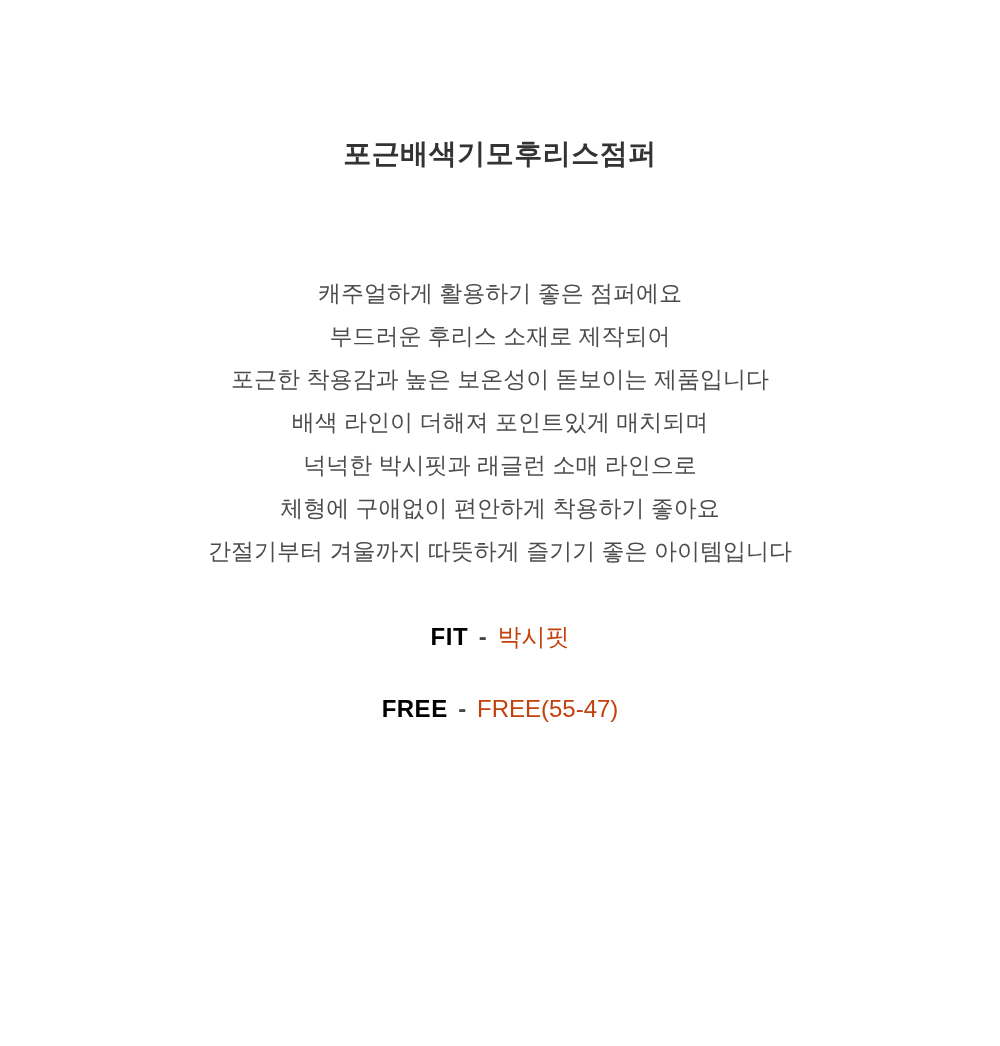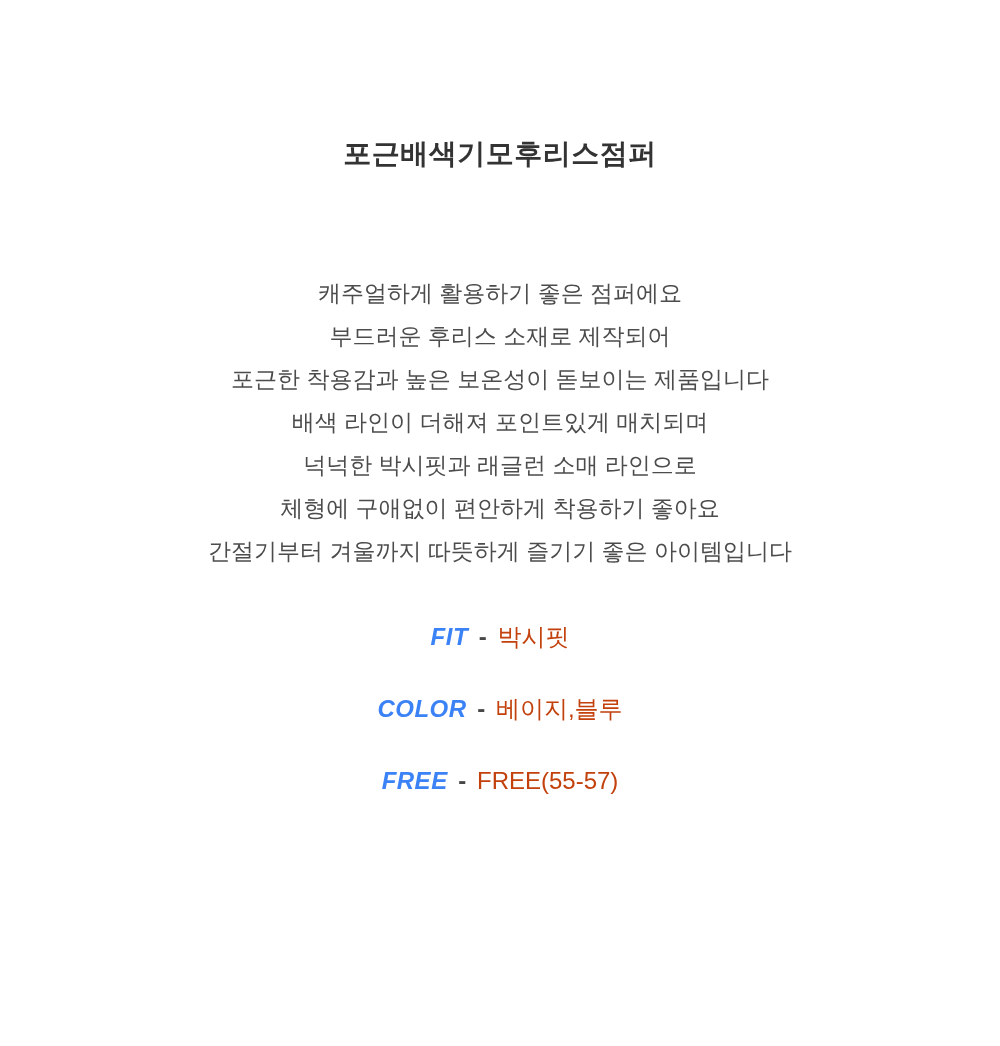--- a/index.html
+++ b/index.html
@@ -43,23 +43,22 @@
     font-size: 24px;
     color: #4c4c4c;
   }
   .spec-line {
     line-height: 43px;
     margin-bottom: 29px;
     white-space: nowrap;
   }
   .spec-label {
     font-weight: 700;
-    color: #3b82f6;
+    color: #000000;
     letter-spacing: 0.5px;
-    font-style: italic;
   }
   .spec-separator {
     font-weight: 700;
     color: #474747;
     padding: 0 4px;
   }
   .spec-value {
     font-weight: 400;
     color: #c2410c;
   }
@@ -81,24 +80,19 @@
     <span class="desc-line">간절기부터 겨울까지 따뜻하게 즐기기 좋은 아이템입니다</span>
   </div>
 
   <div class="specs">
     <div class="spec-line">
       <span class="spec-label">FIT</span>
       <span class="spec-separator">-</span>
       <span class="spec-value">박시핏</span>
     </div>
     <div class="spec-line">
-      <span class="spec-label">COLOR</span>
-      <span class="spec-separator">-</span>
-      <span class="spec-value">베이지,블루</span>
-    </div>
-    <div class="spec-line">
       <span class="spec-label">FREE</span>
       <span class="spec-separator">-</span>
-      <span class="spec-value">FREE(55-57)</span>
+      <span class="spec-value">FREE(55-47)</span>
     </div>
   </div>
 
 </div>
 
 </body></html>

